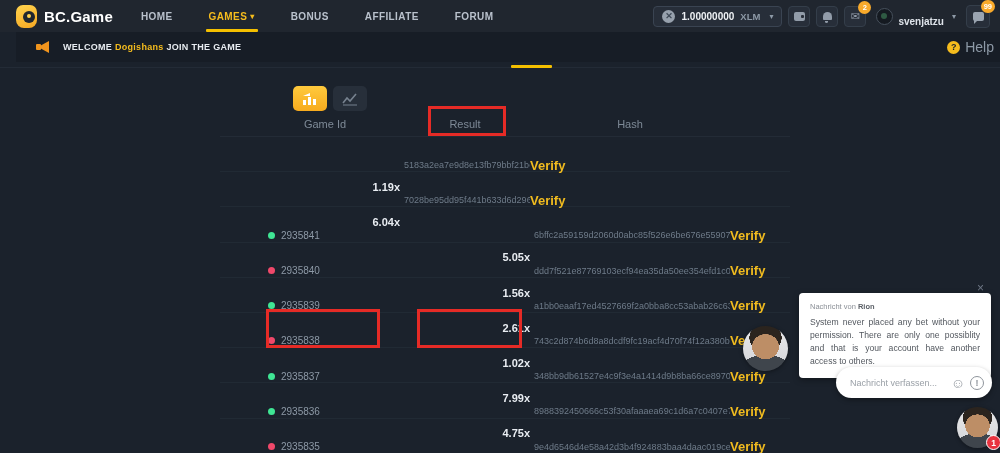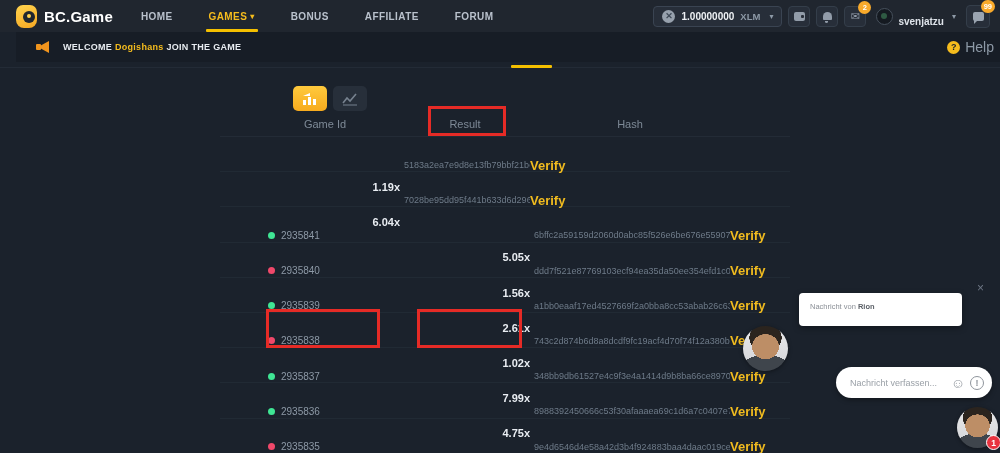--- a/index.html
+++ b/index.html
@@ -96,21 +96,21 @@
 
   
   .anno { position:absolute; border:3px solid #e62b26; z-index:6; pointer-events:none; }
   .anno-result-header { left:428px; top:106px; width:78px; height:30px; }
   .anno-row-id { left:266px; top:309px; width:114px; height:39px; }
   .anno-row-result { left:417px; top:309px; width:105px; height:39px; }
 
   
   .chat-close { position:absolute; left:977px; top:281px; color:#6d7684; font-size:12px; cursor:pointer;
               z-index:8; }
-  .chat-card { position:absolute; left:799px; top:293px; width:163px; background:#fff; border-radius:4px;
+  .chat-card { position:absolute; left:799px; top:293px; width:192px; background:#fff; border-radius:4px;
               box-shadow:0 2px 6px rgba(0,0,0,.35); padding:9px 11px 10px; z-index:7; }
   .chat-from { color:#8a8f96; font-size:7.5px; margin-bottom:5px; }
   .chat-from b { color:#5a5f66; }
   .chat-msg { color:#52575e; font-size:8.6px; line-height:1.5; text-align:justify; }
   .photo { border-radius:50%;
       background:
         radial-gradient(ellipse 30% 28% at 50% 46%, #bd8e66 99%, transparent 100%),
         radial-gradient(ellipse 36% 32% at 50% 26%, #2b241e 99%, transparent 100%),
         radial-gradient(ellipse 60% 38% at 50% 102%, #3f454c 99%, transparent 100%),
         linear-gradient(#e9e9eb, #d2d4d7);
@@ -310,20 +310,21 @@
 
 <div class="anno anno-result-header"></div>
 <div class="anno anno-row-id"></div>
 <div class="anno anno-row-result"></div>
 
 <div class="chat-close">×</div>
 <div class="chat-card">
   <div class="chat-from">
     <span>Nachricht von</span> <b>Rion</b>
   </div>
+  <div class="chat-msg">System never placed any bet without your permission. There are only one possiblity and that is your account have another access to others.</div>
 </div>
 <div class="op-avatar photo"></div>
 <div class="chat-input">
   <span class="chat-placeholder">Nachricht verfassen...</span>
   <span class="ci-icon smiley">☺</span>
   <span class="ci-icon excl">!</span>
 </div>
 <div class="launcher photo">
   <span class="launcher-badge">1</span>
 </div>

